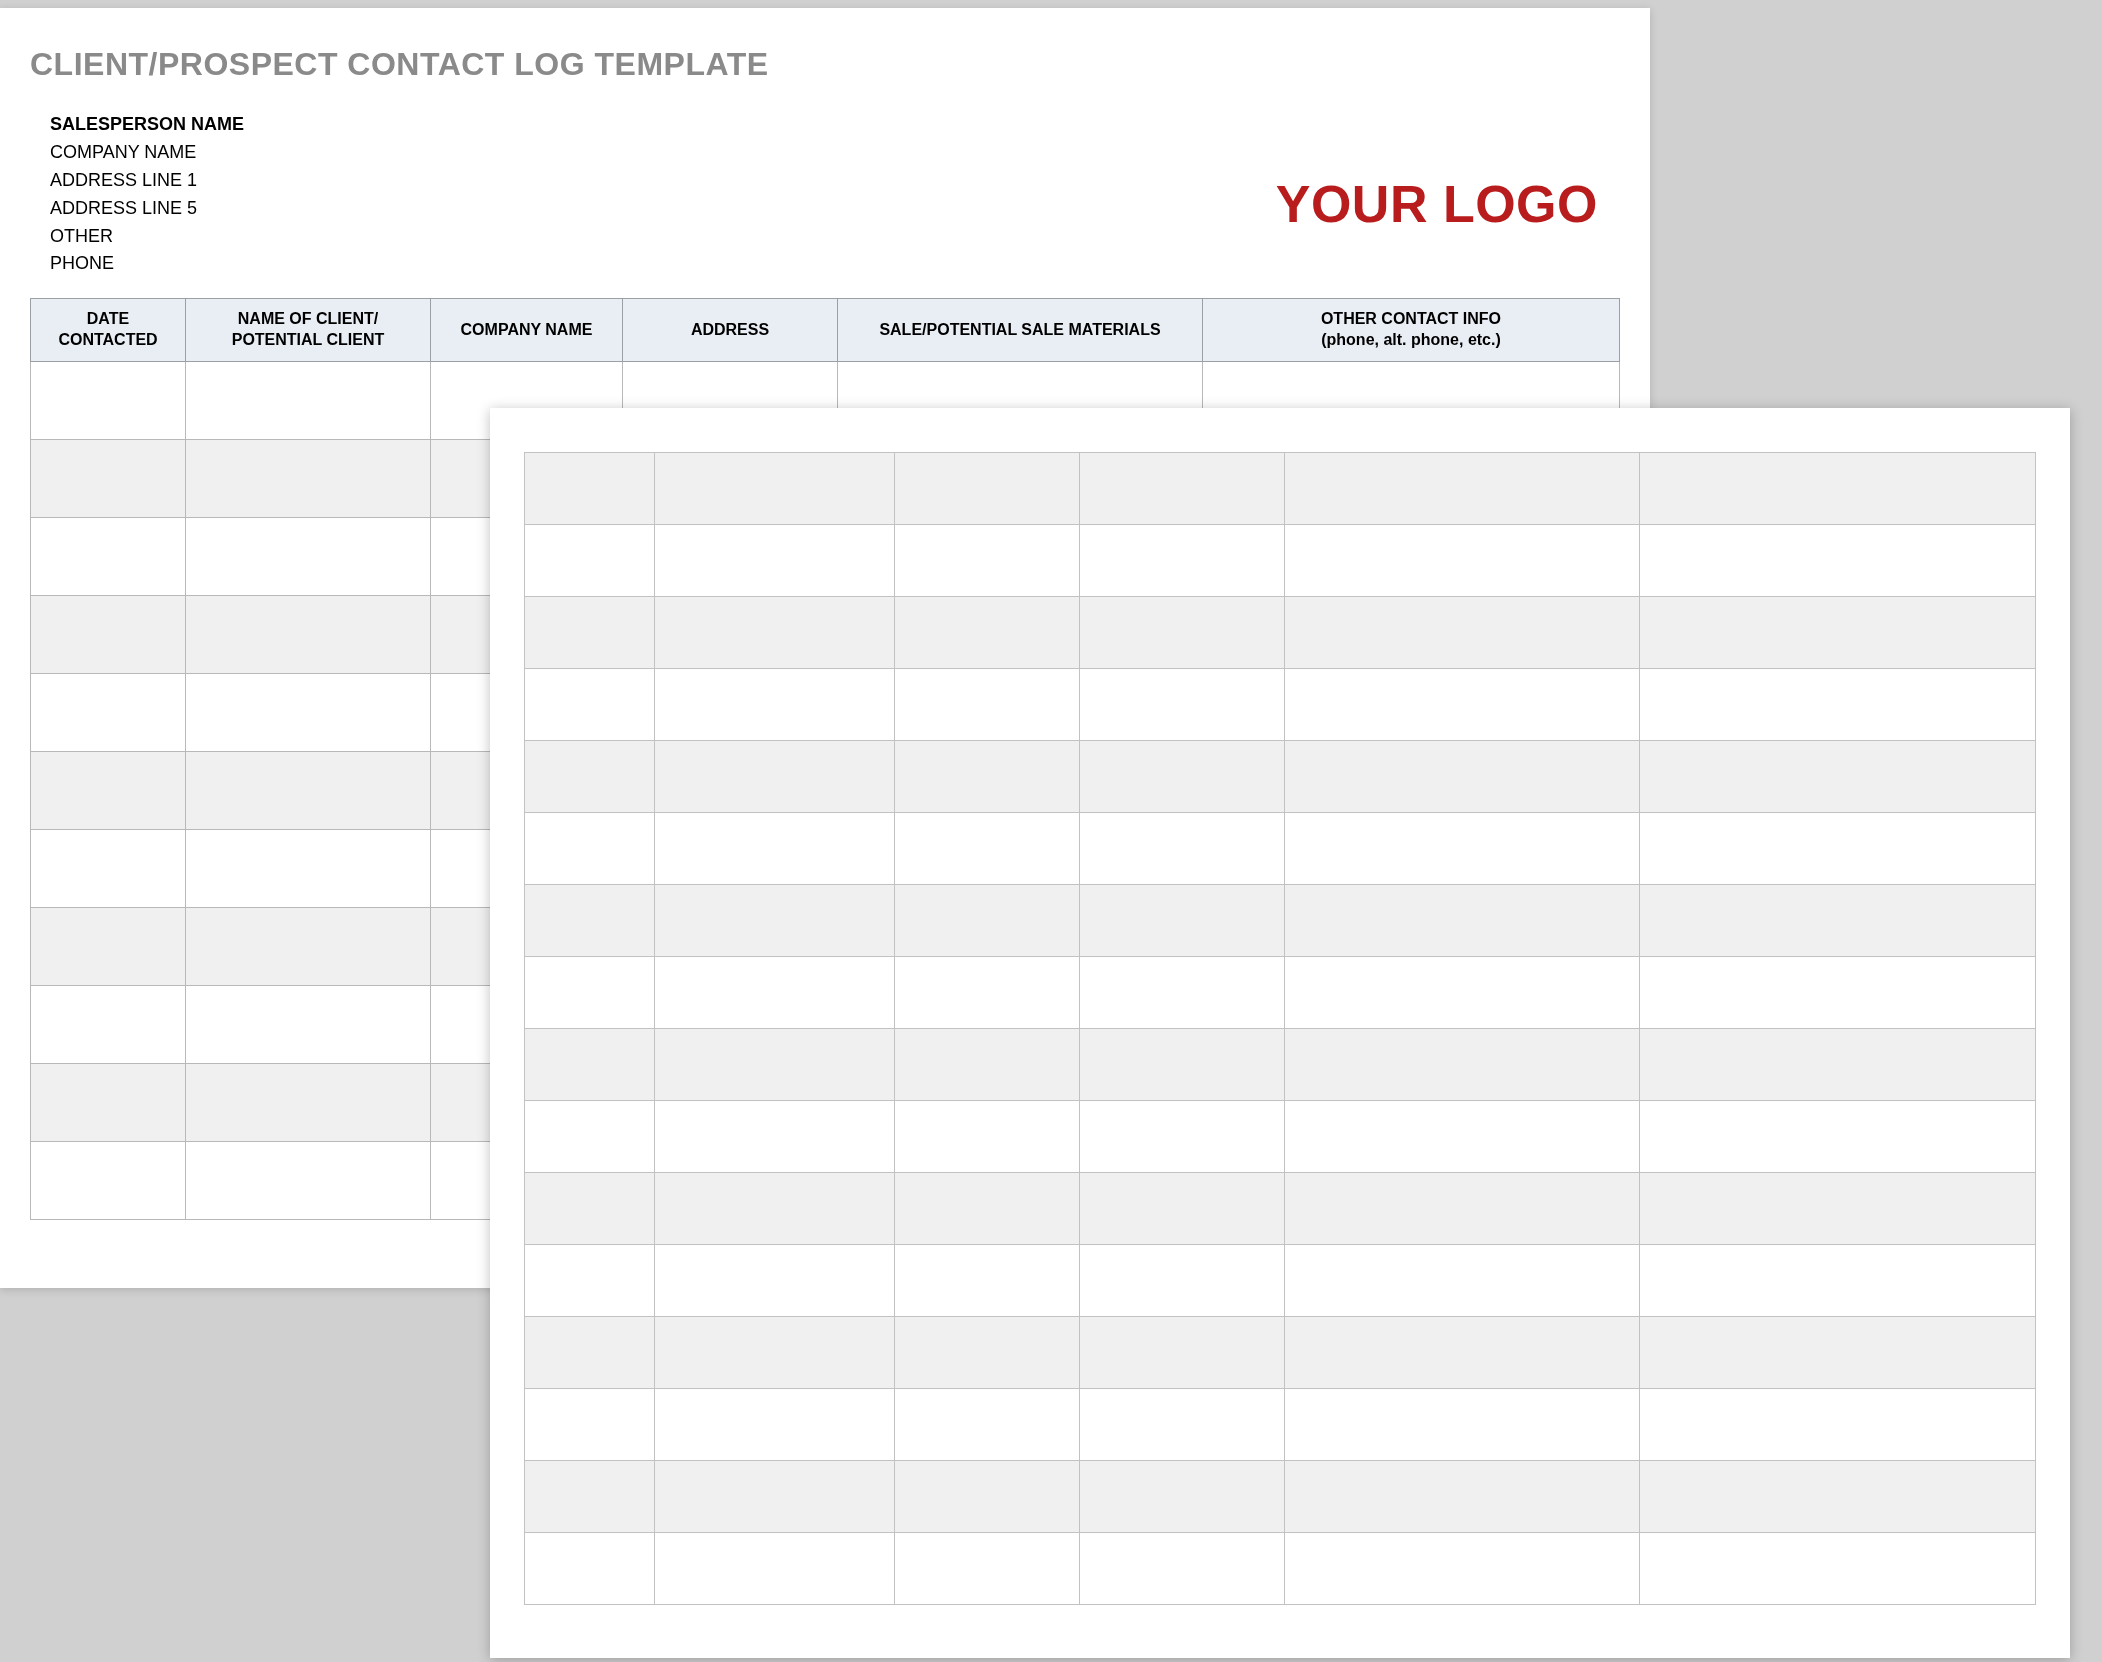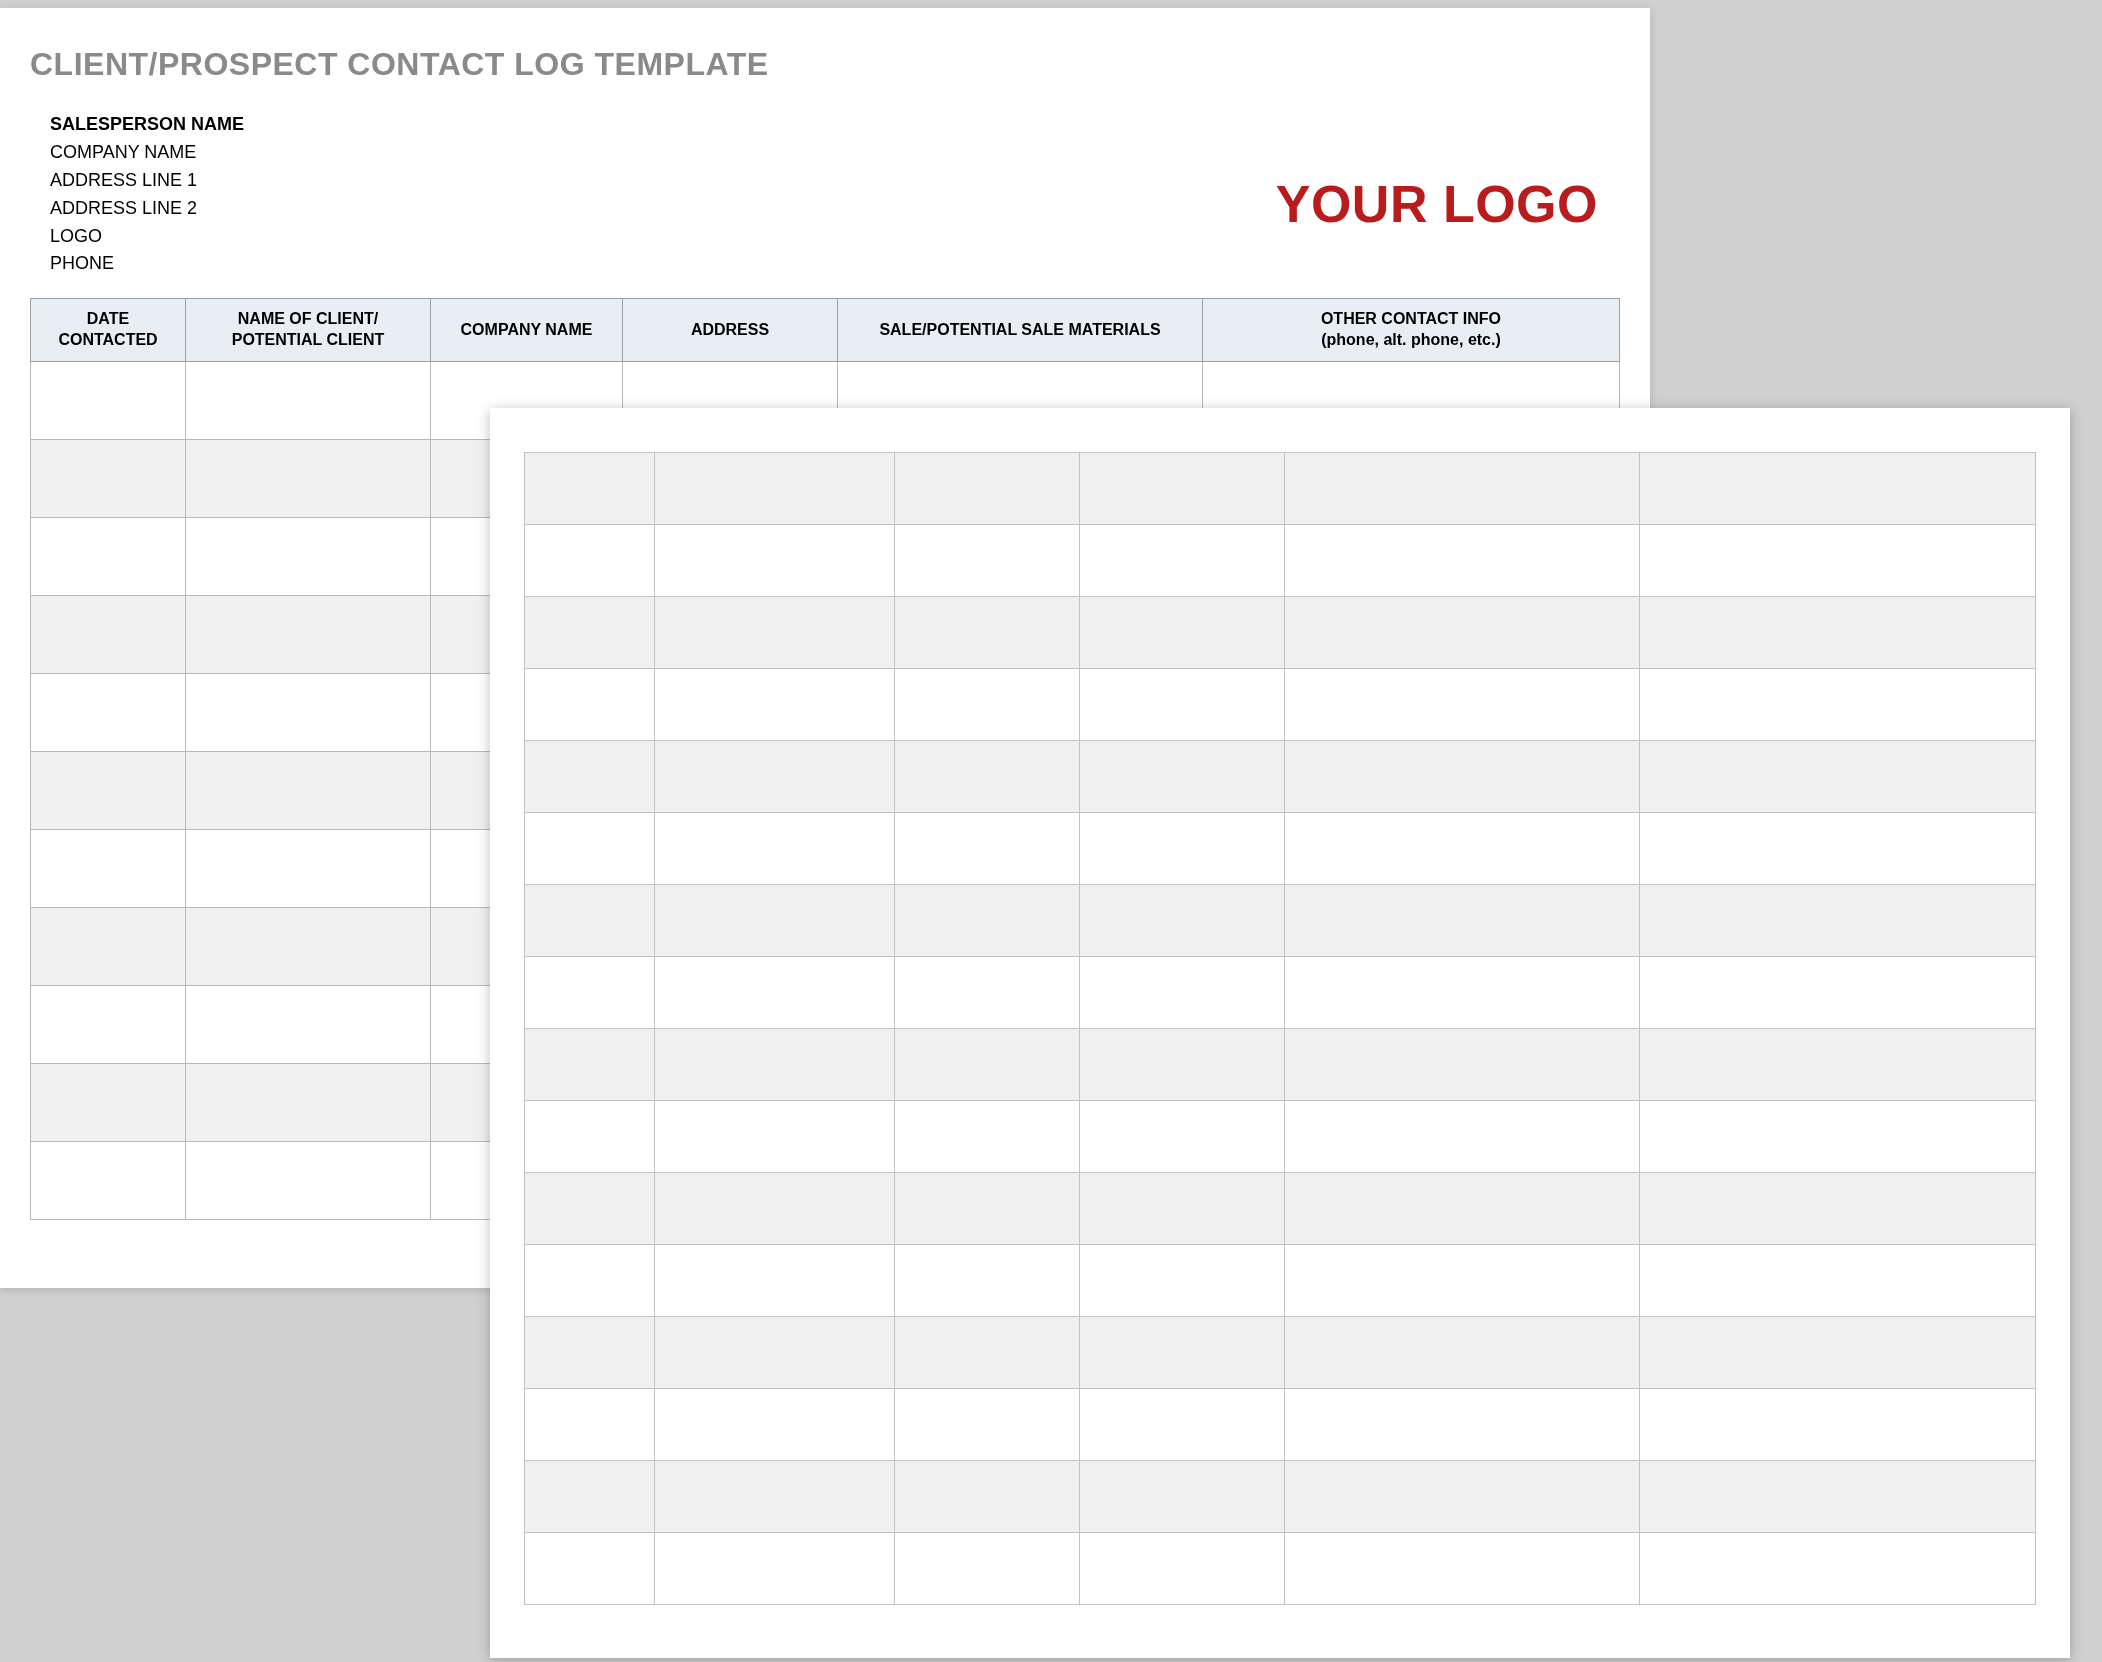--- a/index.html
+++ b/index.html
@@ -111,22 +111,22 @@
 <body>
 
 <div class="page1">
   <div class="title">CLIENT/PROSPECT CONTACT LOG TEMPLATE</div>
 
   <div class="header-row">
     <div class="salesperson">
       <div class="sp-name">SALESPERSON NAME</div>
       <div>COMPANY NAME</div>
       <div>ADDRESS LINE 1</div>
-      <div>ADDRESS LINE 2</div>
-      <div>LOGO</div>
+      <div>ADDRESS LINE 5</div>
+      <div>OTHER</div>
       <div>PHONE</div>
     </div>
     <div class="logo-placeholder">YOUR LOGO</div>
   </div>
 
   <table class="log">
     <colgroup>
       <col class="col-date">
         <col class="col-name">
         <col class="col-company">

